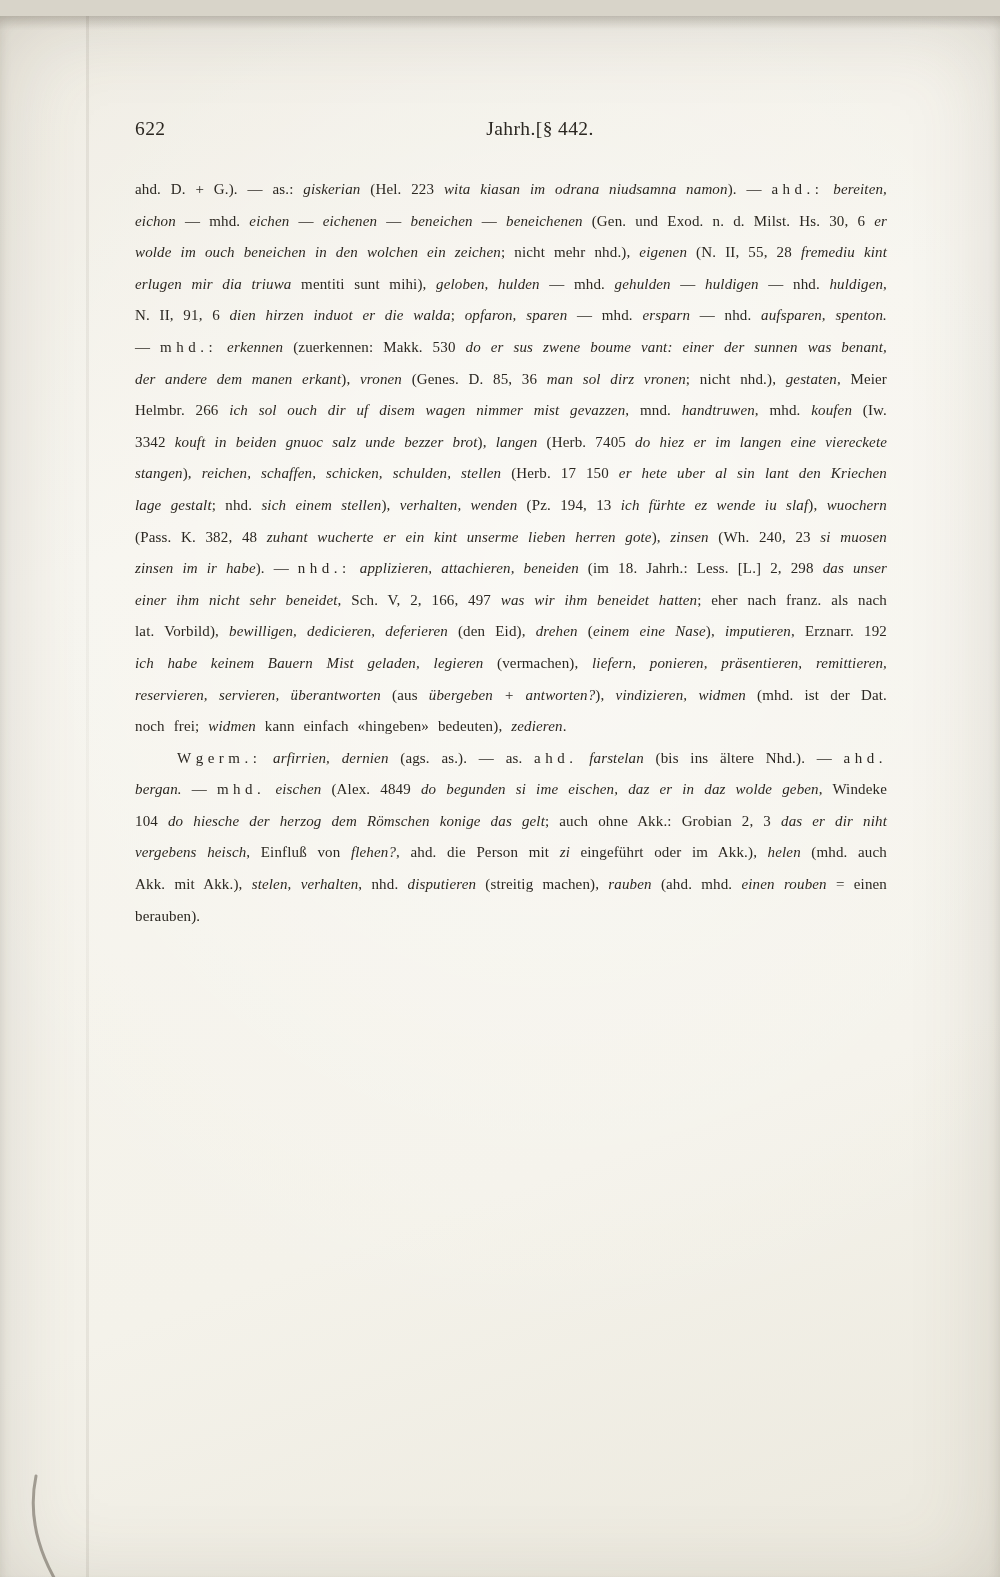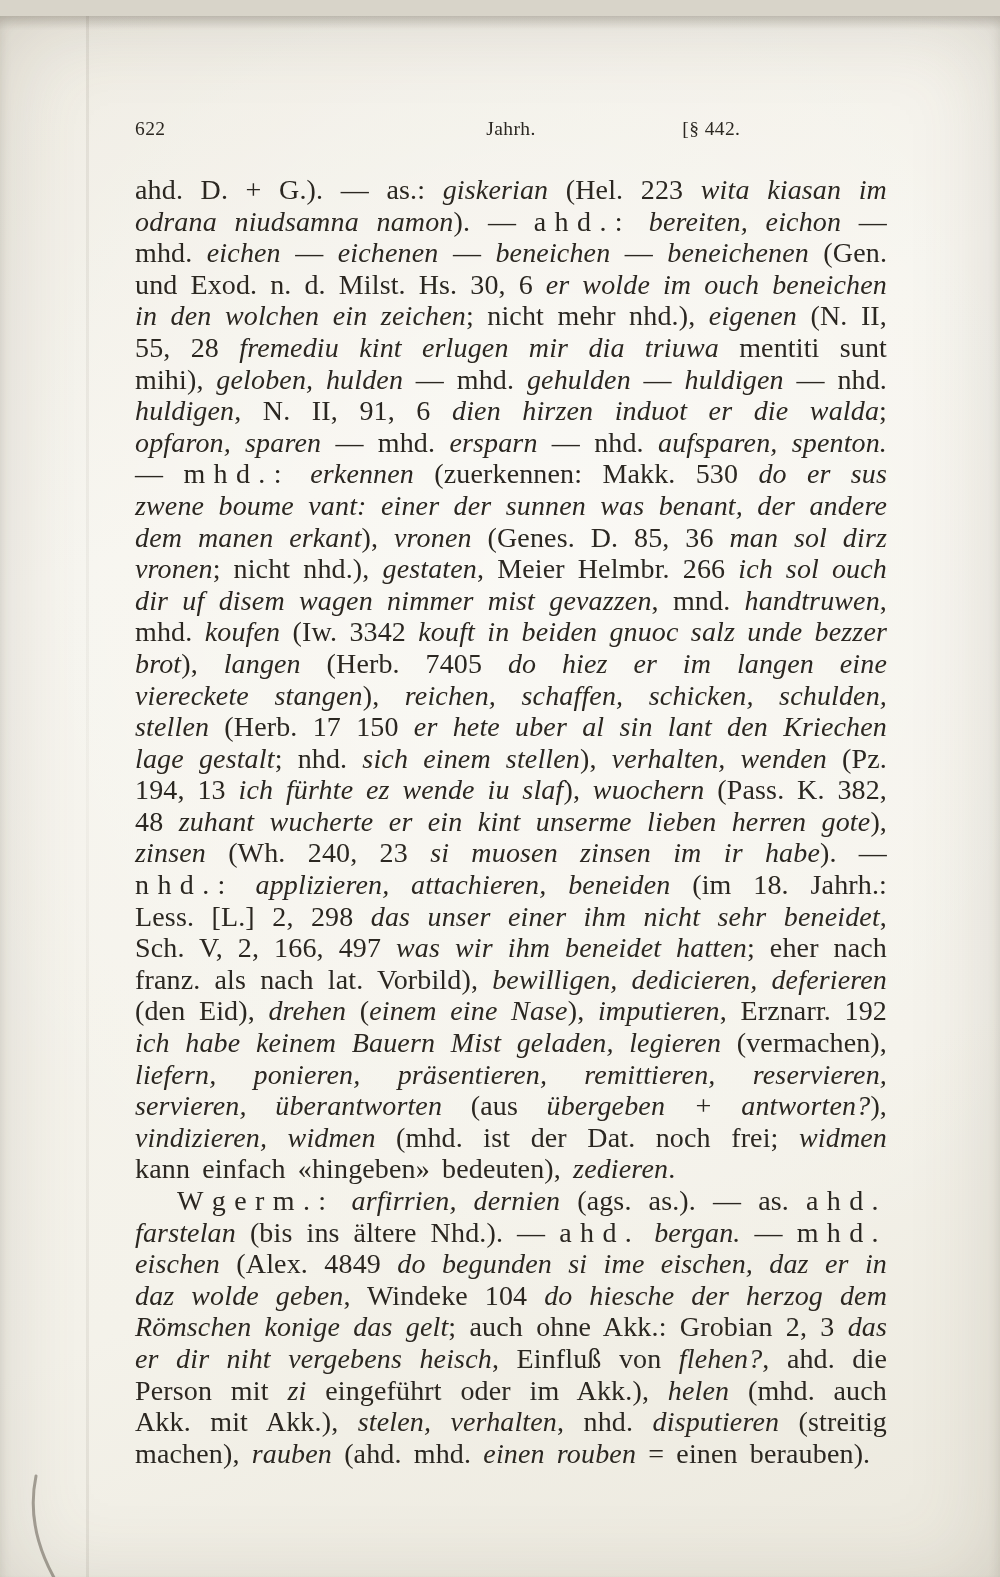--- a/index.html
+++ b/index.html
@@ -40,24 +40,24 @@
   .page-header {
     display: grid;
     grid-template-columns: 1fr auto 1fr;
     align-items: baseline;
     font-size: 19.5px;
     letter-spacing: 0.4px;
     margin-bottom: 34px;
   }
   .page-header .num { text-align: left; }
   .page-header .title { text-align: center; }
-  .page-header .sec { text-align: center; }
+  .page-header .sec { text-align: left; }
 
   .para {
-    font-size: 28px;
+    font-size: 15px;
     line-height: 31.6px;
     text-align: justify;
     word-spacing: 5px;
     letter-spacing: 0.15px;
   }
   .para.indent { text-indent: 42px; }
   .em { font-style: italic; }
   .sp { letter-spacing: 0.30em; }
 </style>
 </head>

